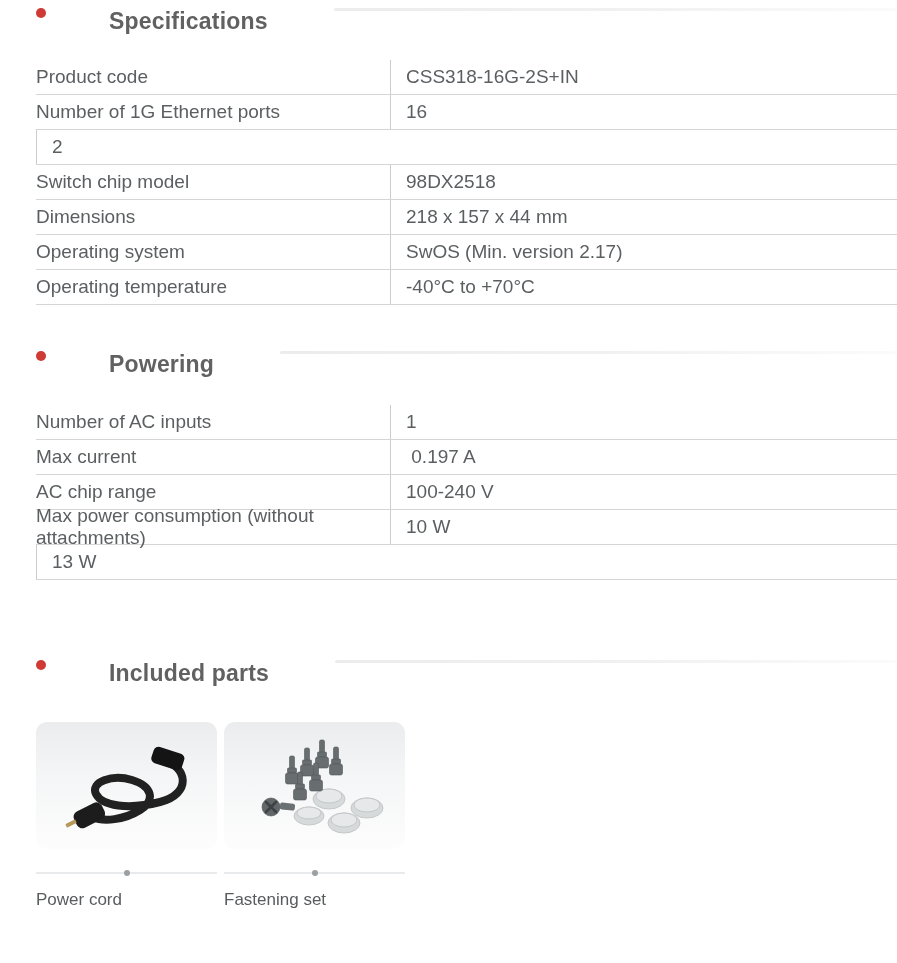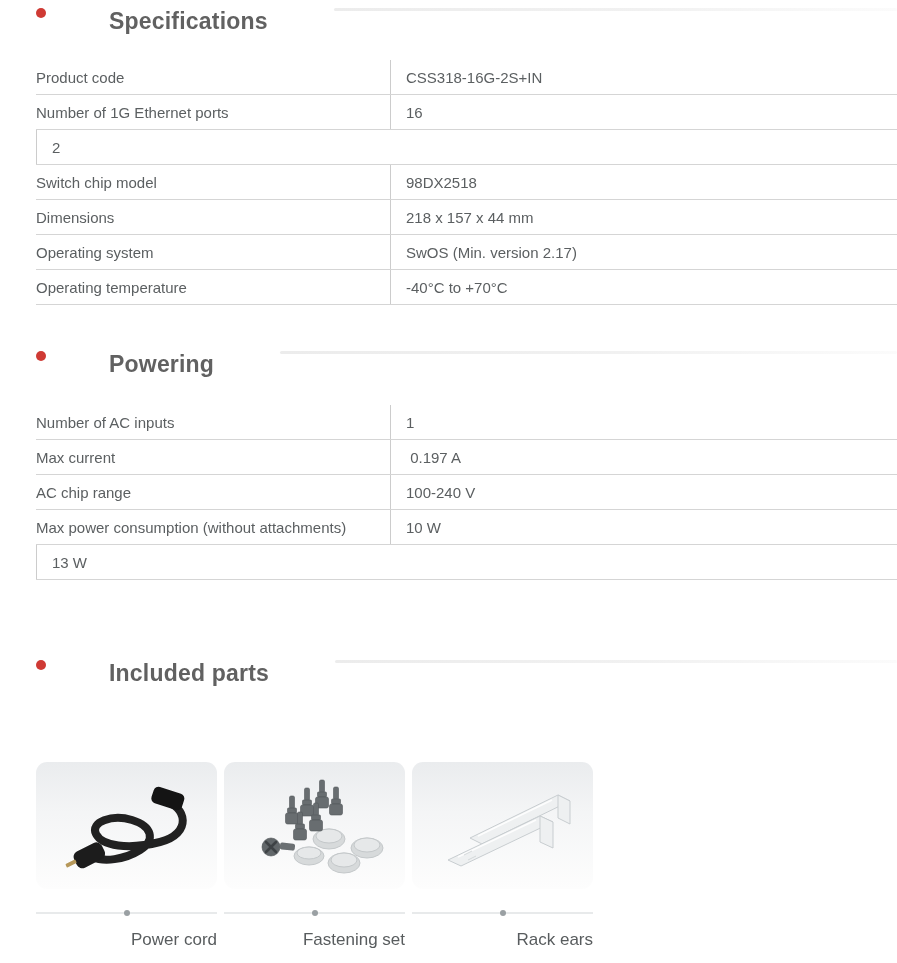--- a/index.html
+++ b/index.html
@@ -26,38 +26,38 @@
   .rule {
     flex: 1; height: 3px; margin-left: 18px; border-radius: 2px;
     background: linear-gradient(to right, #ececec 0%, #f1f1f1 55%, #fbfbfb 100%);
   }
 
   
   .spec-table { margin-top: 18px; }
   .spec-row {
     display: flex; height: 35px; align-items: stretch;
     border-bottom: 1px solid #d5d5d5;
-    font-size: 15px; color: #5b5f61;
+    font-size: 19px; color: #5b5f61;
   }
   .cell-label {
     width: 354px; flex: 0 0 auto;
     display: flex; align-items: center;
   }
   .cell-value {
     flex: 1; border-left: 1px solid #cccccc; padding-left: 15px;
     display: flex; align-items: center; white-space: pre-wrap;
   }
 
   .section-powering { margin-top: 46px; }
   .section-powering .spec-table { margin-top: 20px; }
   .section-included { margin-top: 80px; }
 
   
   .cards { display: flex; gap: 7px; margin-top: 28px; }
-  .card-col { width: 181px; display: flex; flex-direction: column; align-items: flex-end; margin-top: 40px; }
+  .card-col { width: 181px; display: flex; flex-direction: column; align-items: flex-start; }
   .card {
     width: 181px; height: 127px; border-radius: 11px; overflow: hidden;
     background: linear-gradient(180deg, #eaecee 0%, #f4f5f6 40%, #fdfdfd 100%);
   }
   .card svg { display: block; width: 181px; height: 127px; }
   .indicator { position: relative; width: 100%; height: 2px; background: #e8eaeb; margin-top: 23px; }
   .indicator .dot {
     position: absolute; left: 50%; top: 50%; transform: translate(-50%, -50%);
     width: 6px; height: 6px; border-radius: 50%; background: #9aa0a3;
   }
@@ -216,43 +216,17 @@
             <path d="M42 80 L52 90 M52 80 L42 90" stroke="#3e4245" stroke-width="2.6" stroke-linecap="round"></path>
             <rect x="56" y="81" width="15" height="7" rx="2" fill="#6b7073" transform="rotate(6 63 84)"></rect>
           </svg>
         </div>
         <div class="indicator">
           <span class="dot"></span>
         </div>
         <div class="card-label">Fastening set</div>
       </div>
 
-      <div class="card-col">
-        <div class="card">
-          <svg viewBox="0 0 181 127">
-            <g stroke="#c8cdd0" stroke-width="1" fill="#eef0f1" stroke-linejoin="round">
-
-              <polygon points="58,76 146,33 158,39 70,82"></polygon>
-              <polygon points="146,33 158,39 158,62 146,56"></polygon>
-
-              <polygon points="36,98 128,54 141,60 49,104"></polygon>
-              <polygon points="128,54 141,60 141,86 128,80"></polygon>
-            </g>
-            <g stroke="#ffffff" stroke-width="1.6" opacity="0.9">
-              <line x1="46" y1="95" x2="124" y2="58"></line>
-              <line x1="66" y1="74" x2="140" y2="38"></line>
-            </g>
-            <g stroke="#d4d8da" stroke-width="1">
-              <line x1="52" y1="93" x2="60" y2="89"></line>
-              <line x1="56" y1="98" x2="64" y2="94"></line>
-            </g>
-          </svg>
-        </div>
-        <div class="indicator">
-          <span class="dot"></span>
-        </div>
-        <div class="card-label">Rack ears</div>
-      </div>
 
     </div>
   </section>
 
 </div>
 
 </body></html>

